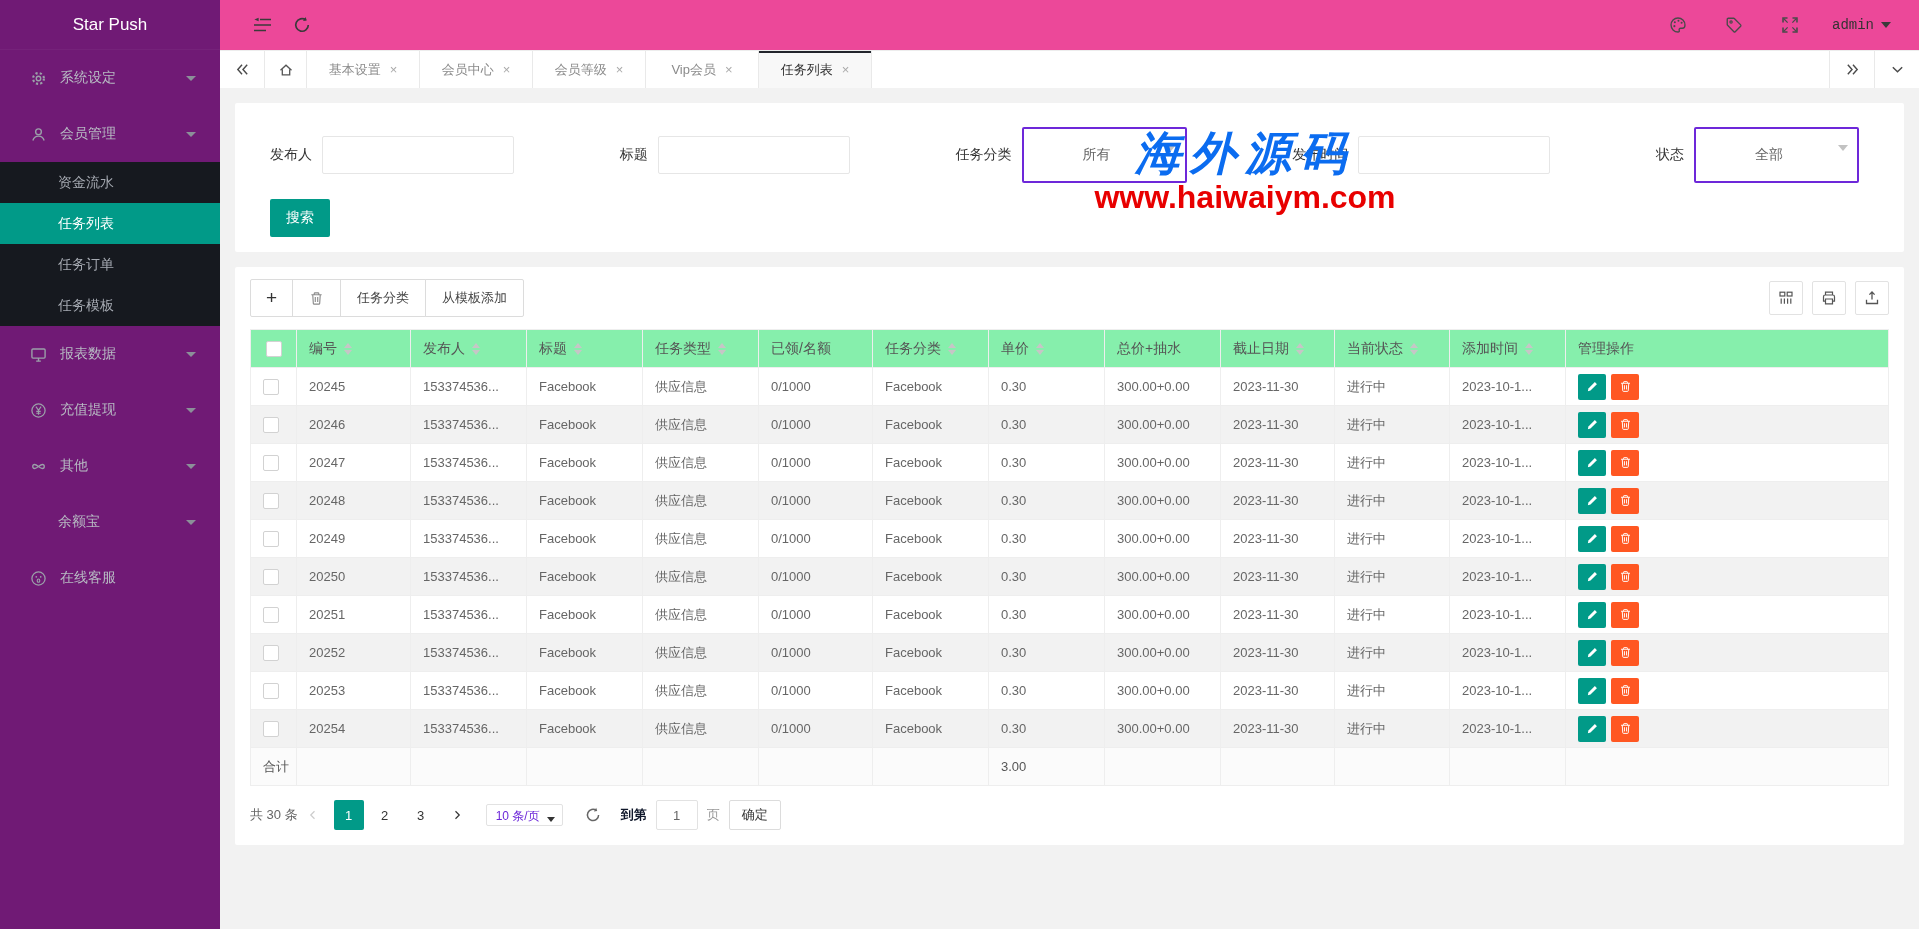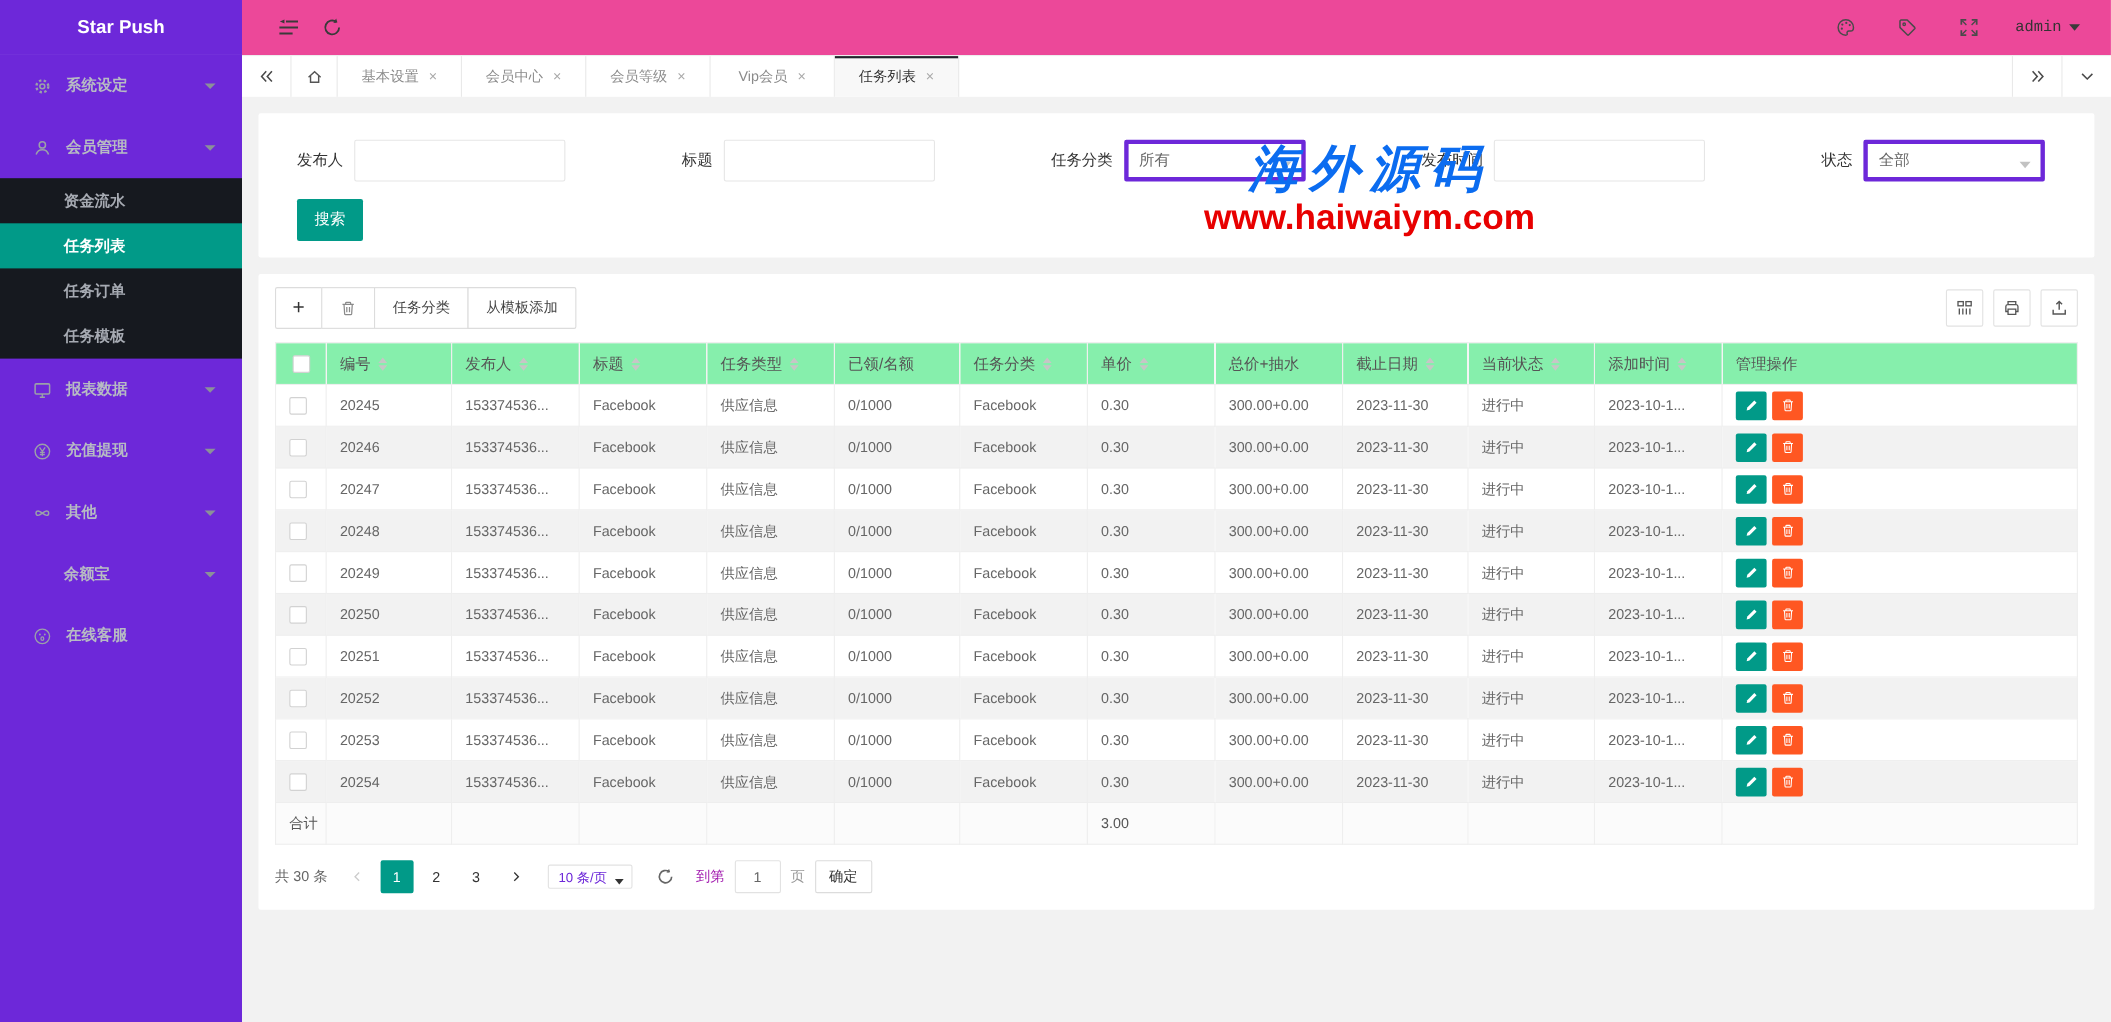--- a/index.html
+++ b/index.html
@@ -1,21 +1,21 @@
 <!DOCTYPE html>
 <html><head>
 <meta charset="utf-8">
 <style>
   * { margin:0; padding:0; box-sizing:border-box; }
   html,body { width:1919px; height:929px; overflow:hidden;
     font-family:"Liberation Sans","DejaVu Sans",sans-serif; background:#f2f2f2; color:#333; }
   .icon svg { display:block; }
 
   
-  .sidebar { position:fixed; left:0; top:0; bottom:0; width:220px; background:#6d28d9; z-index:20;font-weight:bold; }
+  .sidebar { position:fixed; left:0; top:0; bottom:0; width:220px; background:#701a75; z-index:20; }
   .logo { height:50px; line-height:50px; text-align:center; color:#fff; font-size:17px;
     border-bottom:1px solid rgba(255,255,255,.04); }
   .menu-item { position:relative; height:56px; display:flex; align-items:center;
     padding:0 24px 0 30px; font-size:14px; color:#b7bbc3; cursor:pointer; }
   .menu-item .mi-icon { width:17px; height:17px; margin-right:13px; color:#9ba0a9; }
   .menu-item .mi-icon svg { width:17px; height:17px; }
   .menu-item.expanded { color:#fff; }
   .menu-item.expanded .mi-icon { color:#e8e8e8; }
   .menu-item.expanded::before { content:""; position:absolute; left:0; top:0; bottom:0; width:3px; background:#019a88; }
   .menu-item.indent { padding-left:58px; }
@@ -56,22 +56,22 @@
 
   
   .content { margin-left:220px; padding:15px; height:841px; position:relative; }
   .card { background:#fff; border-radius:2px; }
   .card.search { padding:24px 45px 15px 35px; margin-bottom:15px; }
   .filter-row { display:flex; justify-content:space-between; align-items:center; }
   .f-group { display:flex; align-items:center; }
   .f-label { font-size:14px; color:#333; margin-right:10px; white-space:nowrap; }
   .f-input { width:192px; height:38px; border:1px solid #e6e6e6; border-radius:2px; background:#fff;
     font-size:14px; color:#666; padding:0 10px; outline:none; }
-  .f-select { position:relative; width:165px; height:38px; border:4px solid #6d28d9; border-radius:2px;
-    background:#fff; display:flex; align-items:center; padding:0 25px 0 10px; font-size:14px; color:#666; cursor:pointer; }
+  .f-select { position:relative; width:165px; height:56px; border:2px solid #6d28d9; border-radius:2px;
+    background:#fff; display:flex; align-items:center; padding:0 25px 0 10px; font-size:14px; color:#666; cursor:pointer;justify-content:center; }
   .f-select .sel-caret { position:absolute; right:9px; top:16px; width:0; height:0;
     border-left:5px solid transparent; border-right:5px solid transparent; border-top:6px solid #c2c2c2; }
   .btn-search { margin-top:16px; height:38px; min-width:60px; padding:0 14px; background:#019a88; color:#fff;
     border:none; border-radius:2px; font-size:14px; cursor:pointer; }
 
   
   .watermark { position:absolute; left:855px; top:40px; width:340px; text-align:center; z-index:40;
     pointer-events:none; }
   .wm1 { font-family:"DejaVu Serif","Liberation Serif",serif; font-style:italic; font-weight:bold;
     font-size:46px; letter-spacing:9px; line-height:1.1; }
@@ -109,34 +109,34 @@
     background:#fff; vertical-align:middle; cursor:pointer; }
   .actions { display:flex; gap:5px; align-items:center; }
   .act-btn { width:28px; height:26px; border:none; border-radius:2px; display:flex; align-items:center;
     justify-content:center; color:#fff; cursor:pointer; }
   .act-btn svg { width:13px; height:13px; }
   .act-edit { background:#019a88; }
   .act-del { background:#ff5722; }
 
   
   .pager { display:flex; align-items:center; margin-top:14px; font-size:13px; color:#666; }
-  .pg-total { margin-right:12px; }
+  .pg-total { }
   .pg-btn { min-width:30px; height:30px; display:flex; align-items:center; justify-content:center;
     margin-right:6px; border-radius:2px; cursor:pointer; color:#333; }
   .pg-btn svg { width:12px; height:12px; }
   .pg-btn.disabled { color:#ccc; cursor:default; }
   .pg-btn.active { background:#019a88; color:#fff; cursor:default; }
   .pg-size { position:relative; height:22px; border:1px solid #e2e2e2; border-radius:2px; background:#fff;
     display:flex; align-items:flex-end; padding:0 22px 0 9px; margin:0 10px 0 8px; font-size:12px; color:#6d28d9; cursor:pointer; }
   .pg-size .nat-caret { position:absolute; right:7px; top:12px; width:0; height:0;
     border-left:4px solid transparent; border-right:4px solid transparent; border-top:5px solid #333; }
   .pg-refresh { width:32px; height:30px; display:flex; align-items:center; justify-content:center;
     color:#666; cursor:pointer; margin:0 12px 0 4px; }
   .pg-refresh svg { width:16px; height:16px; }
-  .pg-goto-label { color:#a21caf; margin-right:9px; }
+  .pg-goto-label { color:#0f172a; margin-right:9px;font-weight:bold; }
   .pg-goto-input { width:42px; height:30px; border:1px solid #e2e2e2; border-radius:2px; text-align:center;
     font-size:13px; color:#666; outline:none; margin-right:9px; }
   .pg-word { margin-right:9px; color:#999; }
   .pg-ok { height:30px; padding:0 12px; background:#fff; border:1px solid #dcdcdc; border-radius:2px;
     font-size:13px; color:#333; cursor:pointer; }
 </style>
 </head>
 <body>
 
 <div class="sidebar">

